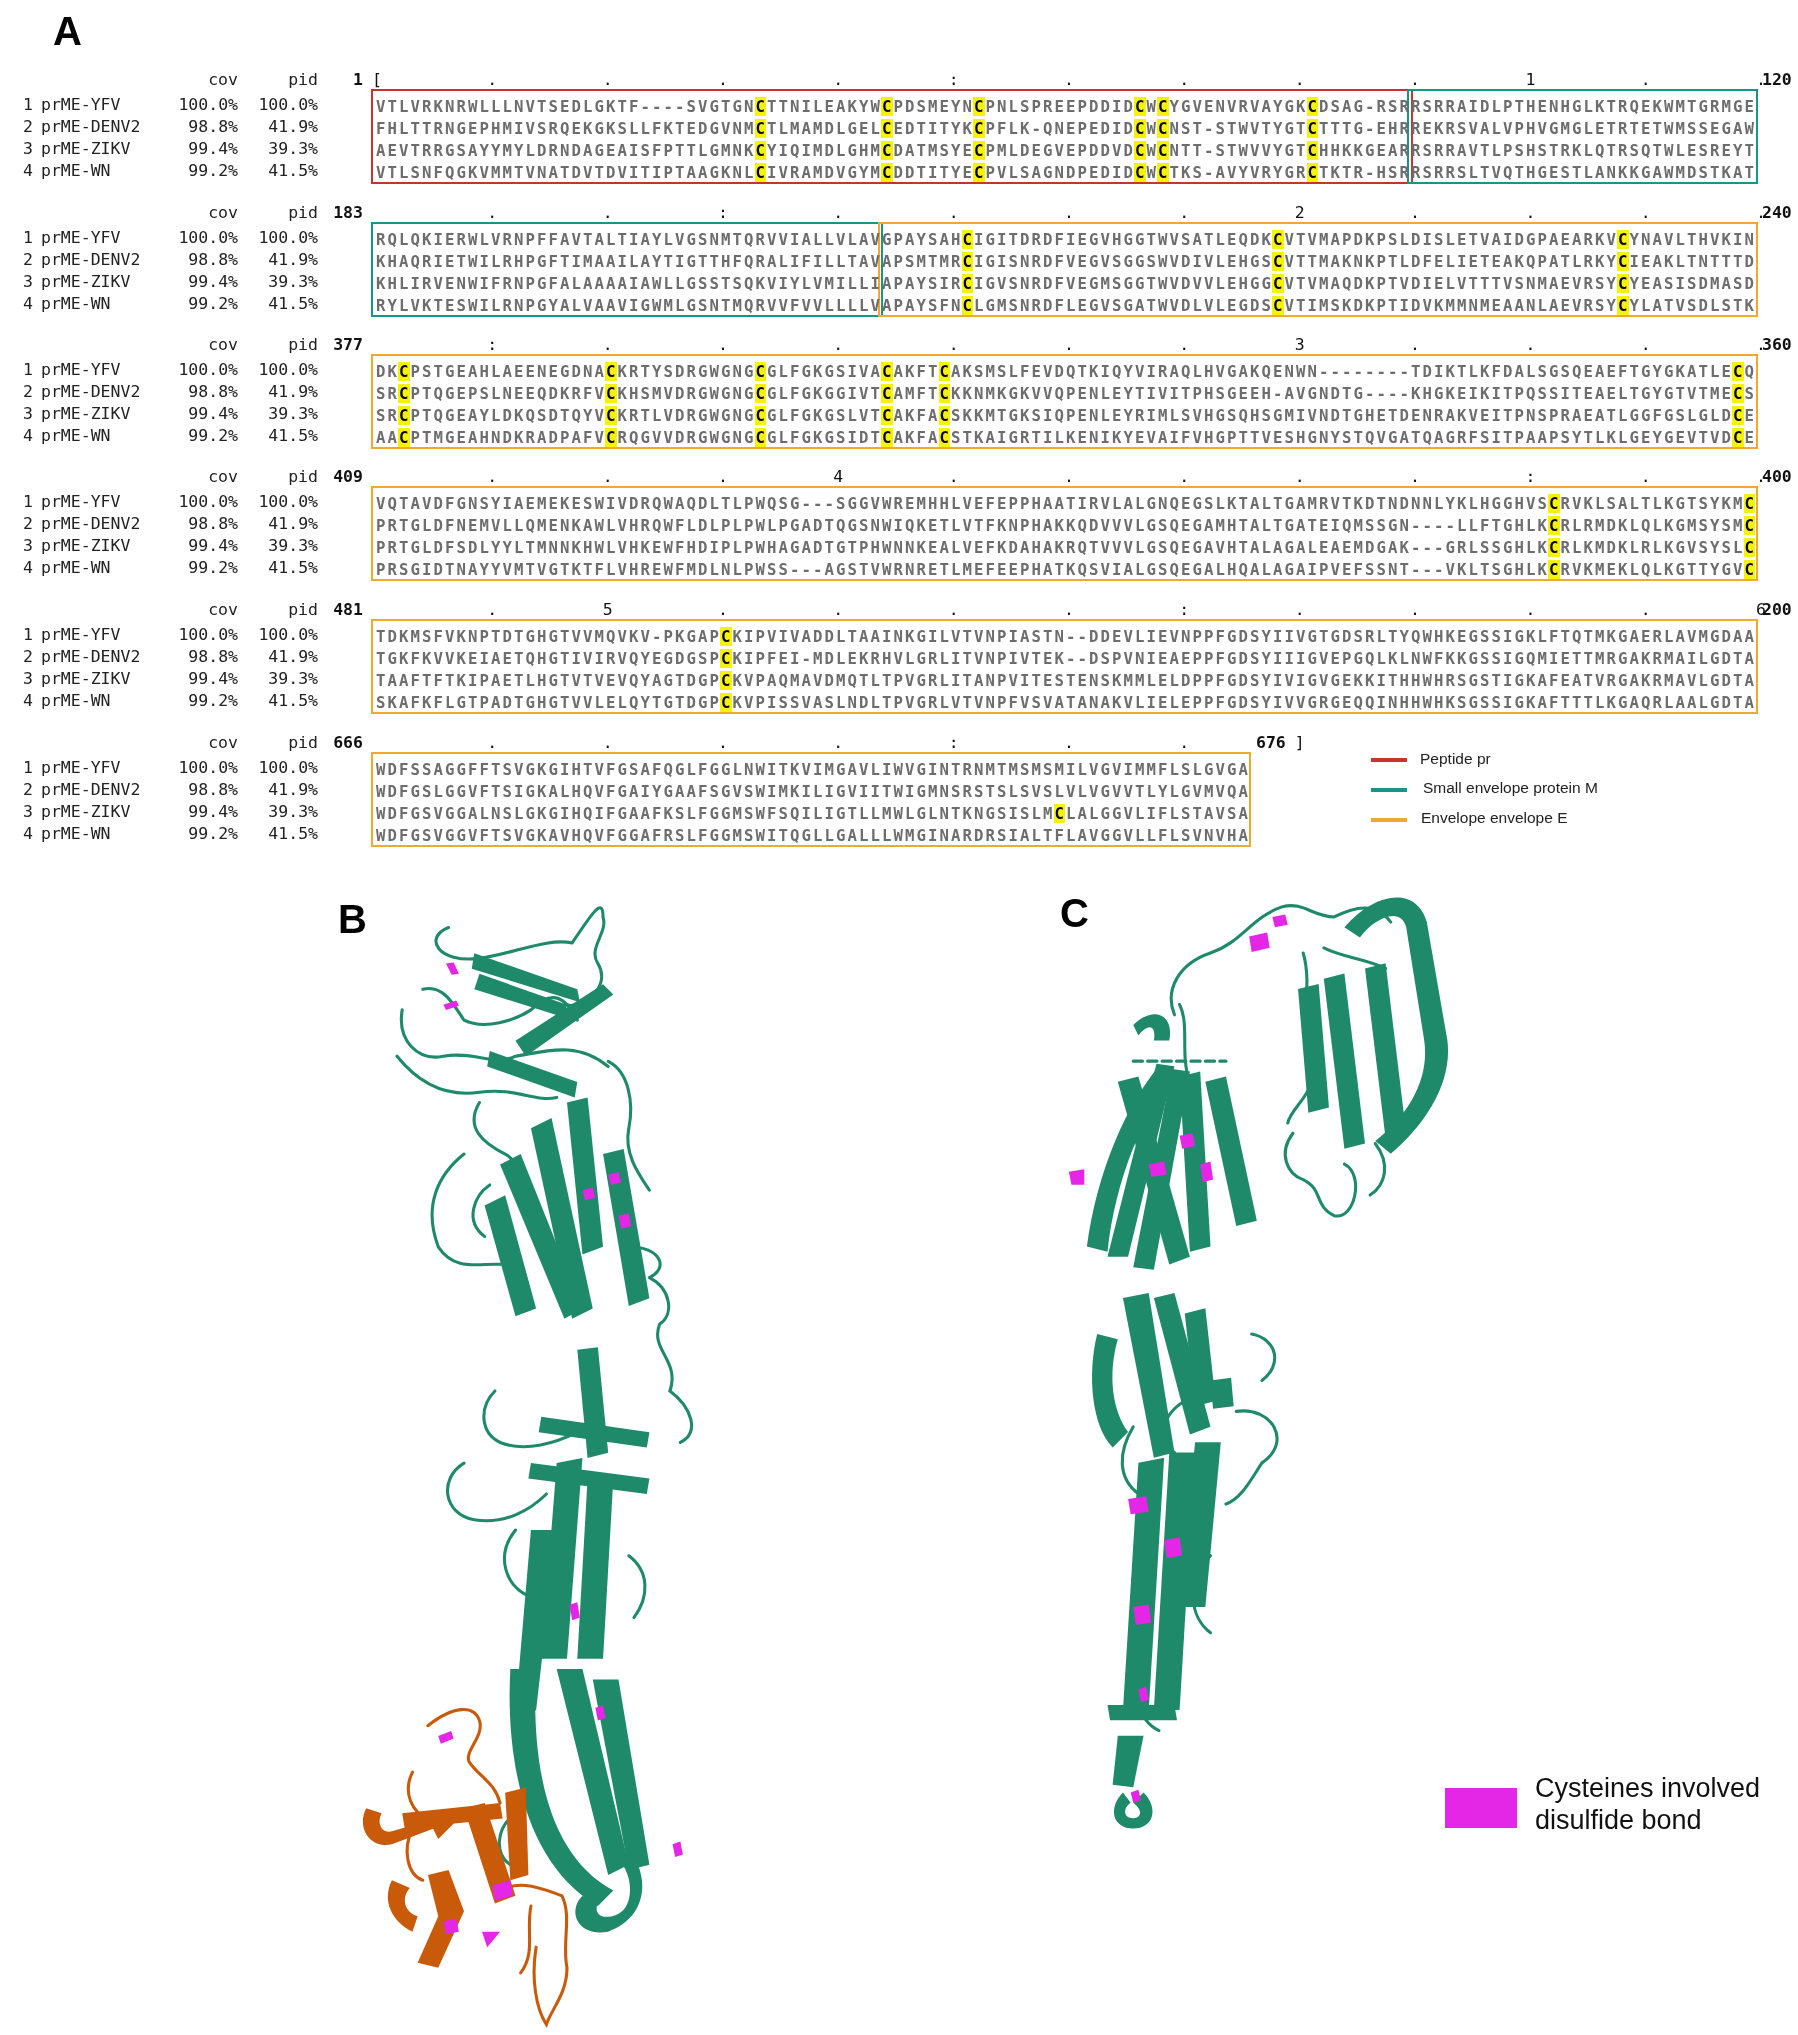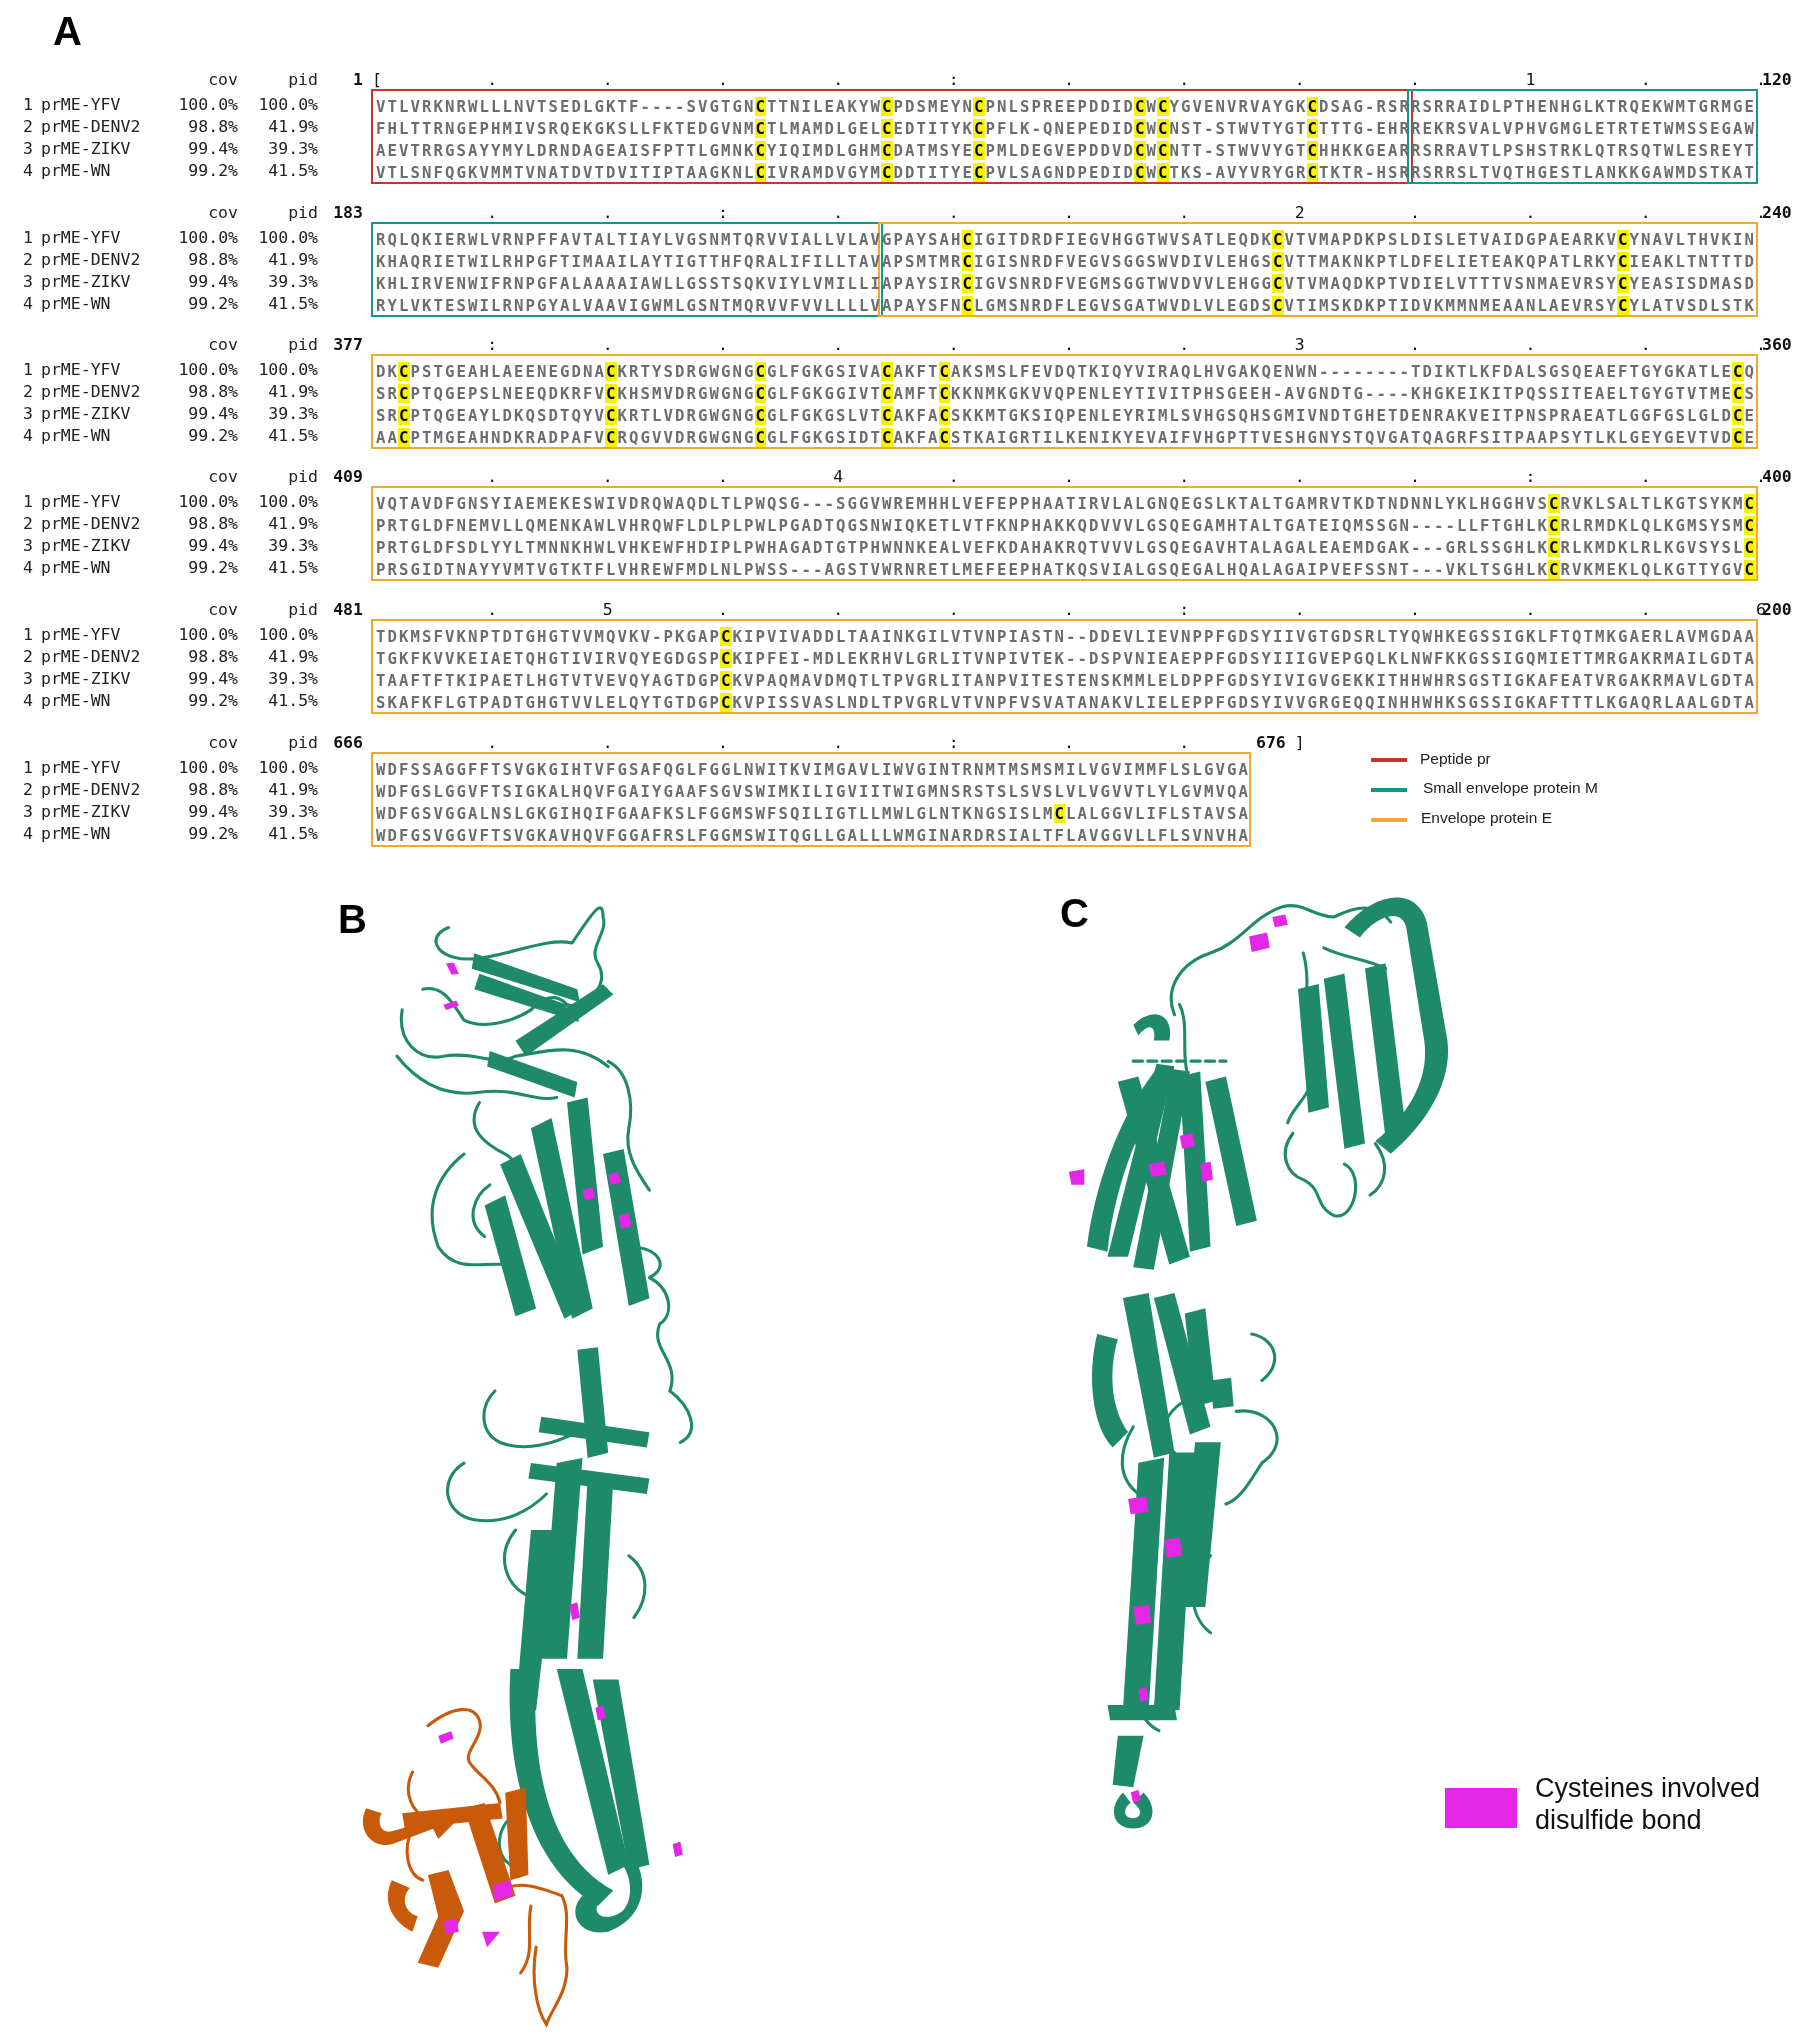--- a/index.html
+++ b/index.html
@@ -202,21 +202,21 @@
       <div class="seq" style="top: 93px;"><span style="display: inline-block; width: 11.5px; text-align: center;">W</span><span style="display: inline-block; width: 11.5px; text-align: center;">D</span><span style="display: inline-block; width: 11.5px; text-align: center;">F</span><span style="display: inline-block; width: 11.5px; text-align: center;">G</span><span style="display: inline-block; width: 11.5px; text-align: center;">S</span><span style="display: inline-block; width: 11.5px; text-align: center;">V</span><span style="display: inline-block; width: 11.5px; text-align: center;">G</span><span style="display: inline-block; width: 11.5px; text-align: center;">G</span><span style="display: inline-block; width: 11.5px; text-align: center;">V</span><span style="display: inline-block; width: 11.5px; text-align: center;">F</span><span style="display: inline-block; width: 11.5px; text-align: center;">T</span><span style="display: inline-block; width: 11.5px; text-align: center;">S</span><span style="display: inline-block; width: 11.5px; text-align: center;">V</span><span style="display: inline-block; width: 11.5px; text-align: center;">G</span><span style="display: inline-block; width: 11.5px; text-align: center;">K</span><span style="display: inline-block; width: 11.5px; text-align: center;">A</span><span style="display: inline-block; width: 11.5px; text-align: center;">V</span><span style="display: inline-block; width: 11.5px; text-align: center;">H</span><span style="display: inline-block; width: 11.5px; text-align: center;">Q</span><span style="display: inline-block; width: 11.5px; text-align: center;">V</span><span style="display: inline-block; width: 11.5px; text-align: center;">F</span><span style="display: inline-block; width: 11.5px; text-align: center;">G</span><span style="display: inline-block; width: 11.5px; text-align: center;">G</span><span style="display: inline-block; width: 11.5px; text-align: center;">A</span><span style="display: inline-block; width: 11.5px; text-align: center;">F</span><span style="display: inline-block; width: 11.5px; text-align: center;">R</span><span style="display: inline-block; width: 11.5px; text-align: center;">S</span><span style="display: inline-block; width: 11.5px; text-align: center;">L</span><span style="display: inline-block; width: 11.5px; text-align: center;">F</span><span style="display: inline-block; width: 11.5px; text-align: center;">G</span><span style="display: inline-block; width: 11.5px; text-align: center;">G</span><span style="display: inline-block; width: 11.5px; text-align: center;">M</span><span style="display: inline-block; width: 11.5px; text-align: center;">S</span><span style="display: inline-block; width: 11.5px; text-align: center;">W</span><span style="display: inline-block; width: 11.5px; text-align: center;">I</span><span style="display: inline-block; width: 11.5px; text-align: center;">T</span><span style="display: inline-block; width: 11.5px; text-align: center;">Q</span><span style="display: inline-block; width: 11.5px; text-align: center;">G</span><span style="display: inline-block; width: 11.5px; text-align: center;">L</span><span style="display: inline-block; width: 11.5px; text-align: center;">L</span><span style="display: inline-block; width: 11.5px; text-align: center;">G</span><span style="display: inline-block; width: 11.5px; text-align: center;">A</span><span style="display: inline-block; width: 11.5px; text-align: center;">L</span><span style="display: inline-block; width: 11.5px; text-align: center;">L</span><span style="display: inline-block; width: 11.5px; text-align: center;">L</span><span style="display: inline-block; width: 11.5px; text-align: center;">W</span><span style="display: inline-block; width: 11.5px; text-align: center;">M</span><span style="display: inline-block; width: 11.5px; text-align: center;">G</span><span style="display: inline-block; width: 11.5px; text-align: center;">I</span><span style="display: inline-block; width: 11.5px; text-align: center;">N</span><span style="display: inline-block; width: 11.5px; text-align: center;">A</span><span style="display: inline-block; width: 11.5px; text-align: center;">R</span><span style="display: inline-block; width: 11.5px; text-align: center;">D</span><span style="display: inline-block; width: 11.5px; text-align: center;">R</span><span style="display: inline-block; width: 11.5px; text-align: center;">S</span><span style="display: inline-block; width: 11.5px; text-align: center;">I</span><span style="display: inline-block; width: 11.5px; text-align: center;">A</span><span style="display: inline-block; width: 11.5px; text-align: center;">L</span><span style="display: inline-block; width: 11.5px; text-align: center;">T</span><span style="display: inline-block; width: 11.5px; text-align: center;">F</span><span style="display: inline-block; width: 11.5px; text-align: center;">L</span><span style="display: inline-block; width: 11.5px; text-align: center;">A</span><span style="display: inline-block; width: 11.5px; text-align: center;">V</span><span style="display: inline-block; width: 11.5px; text-align: center;">G</span><span style="display: inline-block; width: 11.5px; text-align: center;">G</span><span style="display: inline-block; width: 11.5px; text-align: center;">V</span><span style="display: inline-block; width: 11.5px; text-align: center;">L</span><span style="display: inline-block; width: 11.5px; text-align: center;">L</span><span style="display: inline-block; width: 11.5px; text-align: center;">F</span><span style="display: inline-block; width: 11.5px; text-align: center;">L</span><span style="display: inline-block; width: 11.5px; text-align: center;">S</span><span style="display: inline-block; width: 11.5px; text-align: center;">V</span><span style="display: inline-block; width: 11.5px; text-align: center;">N</span><span style="display: inline-block; width: 11.5px; text-align: center;">V</span><span style="display: inline-block; width: 11.5px; text-align: center;">H</span><span style="display: inline-block; width: 11.5px; text-align: center;">A</span></div>
     </div>
   </div>
 
 <div id="legend">
   <div class="legend-line" style="left:1371px; top:758px; background:#c8342c;"></div>
   <div class="legend-item" style="left:1420px; top:750px;">Peptide pr</div>
   <div class="legend-line" style="left:1371px; top:788px; background:#16958a;"></div>
   <div class="legend-item" style="left:1423px; top:779px;">Small envelope protein M</div>
   <div class="legend-line" style="left:1371px; top:818px; background:#f0a830;"></div>
-  <div class="legend-item" style="left:1421px; top:809px;">Envelope protein E</div>
+  <div class="legend-item" style="left:1421px; top:809px;">Envelope envelope E</div>
 </div>
 
 <div class="panel-label" style="left:338px; top:897px;">B</div>
 <div class="panel-label" style="left:1060px; top:891px;">C</div>
 
 <svg class="struct" style="left:361px; top:886px;" width="412" height="1149" viewBox="0 0 800 2230">
   <g fill="none" stroke="#1f8a6a" stroke-width="6" stroke-linecap="round" stroke-linejoin="round">
     <path d="M170 80 C120 100 150 150 230 140 C300 130 360 100 410 110 C450 50 470 20 470 60 C480 90 440 120 460 150 C490 200 420 240 400 230"></path>
     <path d="M120 200 C160 190 180 230 200 260 C240 280 300 260 330 240 C360 210 390 200 420 260"></path>
     <path d="M80 240 C70 300 110 340 160 330 C220 320 260 350 300 330 C360 320 420 300 480 350"></path>

